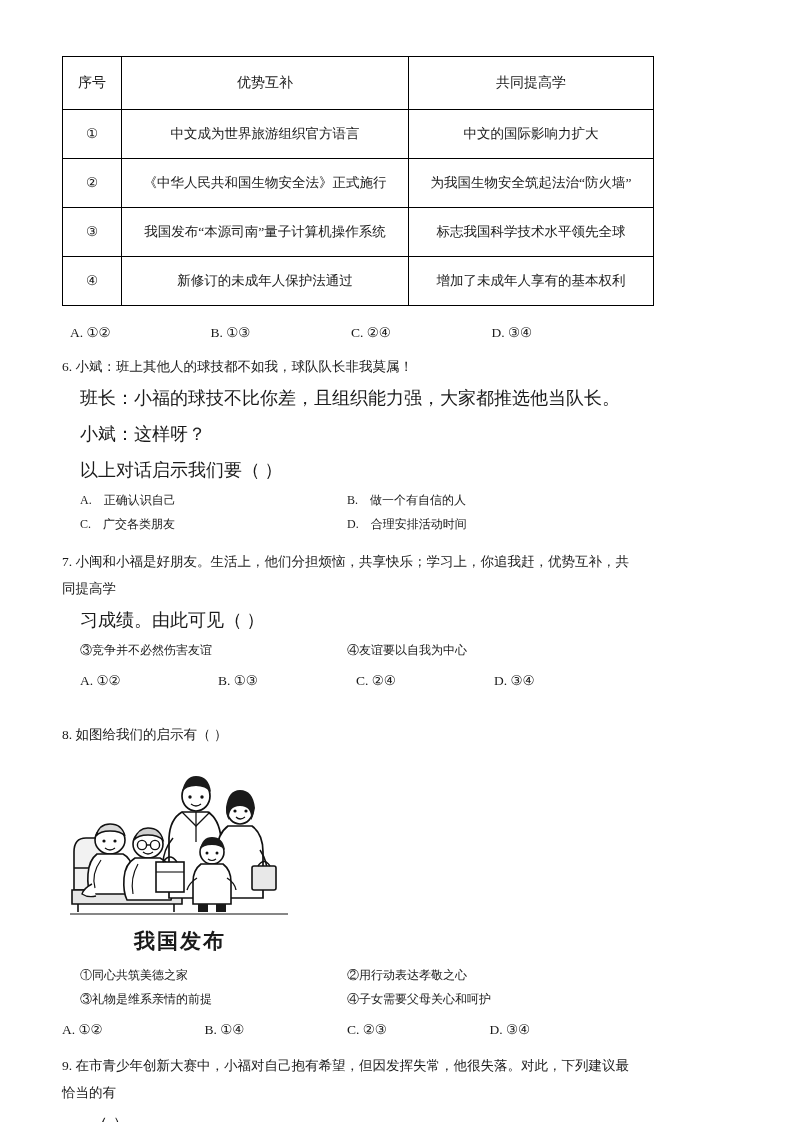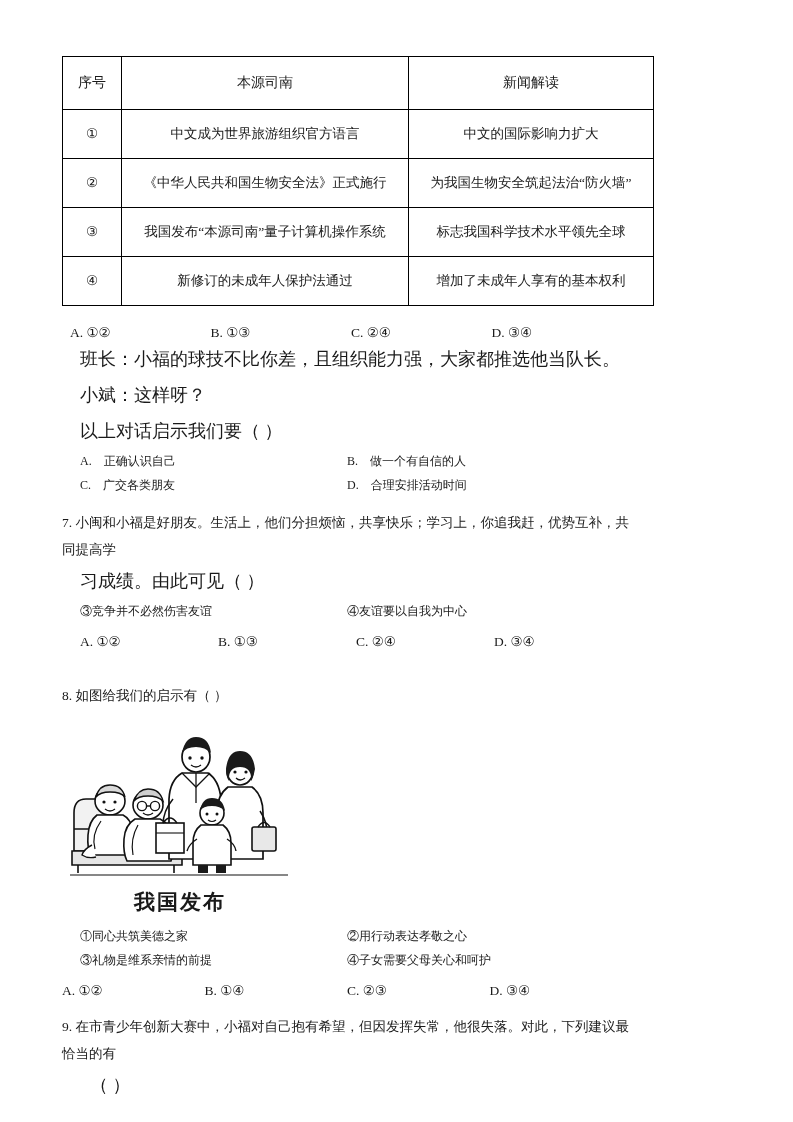--- a/index.html
+++ b/index.html
@@ -111,22 +111,22 @@
 </head>
 <body>
 
 <div class="page">
   <div class="content">
 
     <table class="news-table">
       <tbody>
         <tr class="head">
           <td class="col-seq">序号</td>
-          <td class="col-event">本源司南</td>
-          <td class="col-read">新闻解读</td>
+          <td class="col-event">优势互补</td>
+          <td class="col-read">共同提高学</td>
         </tr>
         <tr>
           <td>①</td>
           <td>中文成为世界旅游组织官方语言</td>
           <td>中文的国际影响力扩大</td>
         </tr>
         <tr>
           <td>②</td>
           <td>《中华人民共和国生物安全法》正式施行</td>
           <td>为我国生物安全筑起法治“防火墙”</td>
@@ -144,20 +144,21 @@
       </tbody>
     </table>
 
     <div class="opts-row indent" style="margin-top:18px;">
       <div class="opt">A. ①②</div>
       <div class="opt">B. ①③</div>
       <div class="opt">C. ②④</div>
       <div class="opt">D. ③④</div>
     </div>
 
+    <div class="q">6. 小斌：班上其他人的球技都不如我，球队队长非我莫属！</div>
     <div class="sub">班长：小福的球技不比你差，且组织能力强，大家都推选他当队长。</div>
     <div class="sub">小斌：这样呀？</div>
     <div class="sub">以上对话启示我们要（        ）</div>
     <div class="two-col">
       <div class="c1">A.　正确认识自己</div>
       <div class="c2">B.　做一个有自信的人</div>
     </div>
     <div class="two-col">
       <div class="c1">C.　广交各类朋友</div>
       <div class="c2">D.　合理安排活动时间</div>

